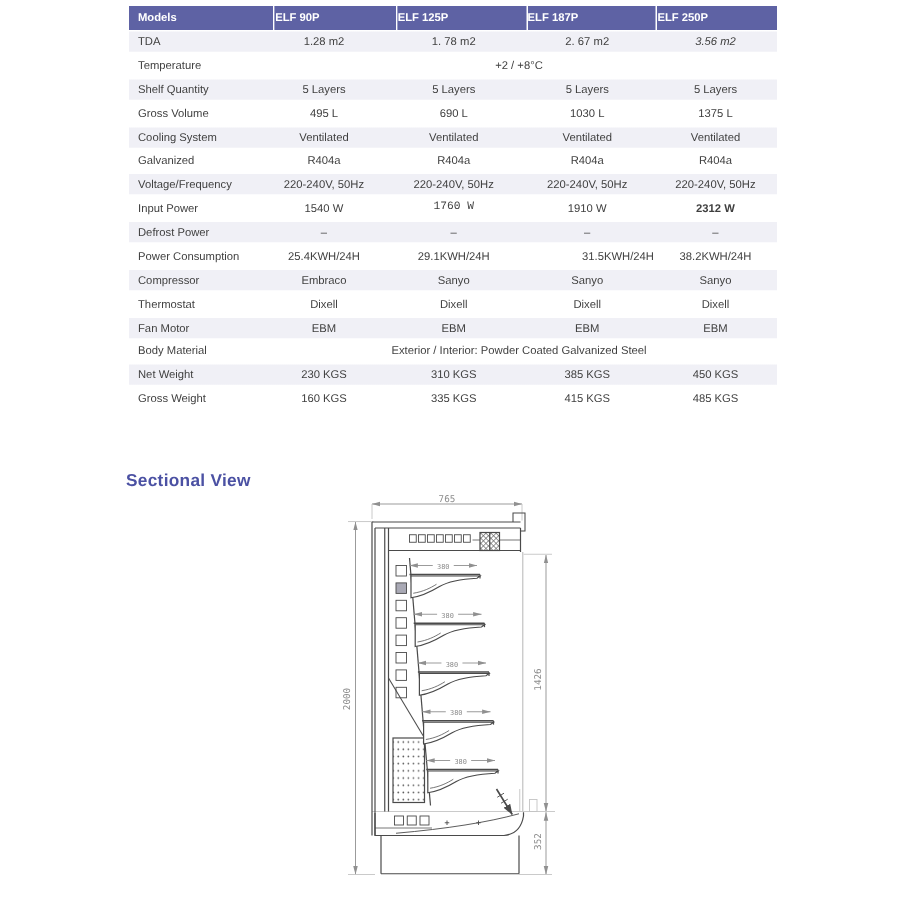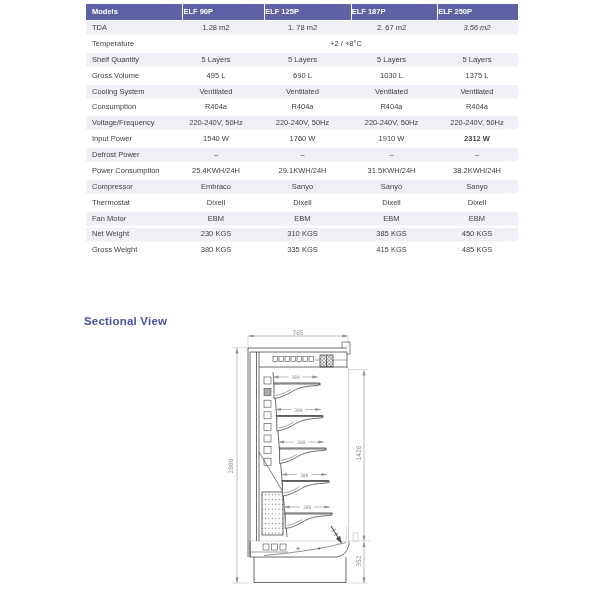--- a/index.html
+++ b/index.html
@@ -57,52 +57,52 @@
         <div class="vcell" style="width: 82px;">1375 L</div>
       </div>
       <div class="trow alt">
         <div class="lcell" style="width: 88px;">Cooling System</div>
         <div class="vcell" style="width: 84px;">Ventilated</div>
         <div class="vcell" style="width: 89px;">Ventilated</div>
         <div class="vcell" style="width: 89px;">Ventilated</div>
         <div class="vcell" style="width: 82px;">Ventilated</div>
       </div>
       <div class="trow">
-        <div class="lcell" style="width: 88px;">Consumption</div>
+        <div class="lcell" style="width: 88px;">Galvanized</div>
         <div class="vcell" style="width: 84px;">R404a</div>
         <div class="vcell" style="width: 89px;">R404a</div>
         <div class="vcell" style="width: 89px;">R404a</div>
         <div class="vcell" style="width: 82px;">R404a</div>
       </div>
       <div class="trow alt">
         <div class="lcell" style="width: 88px;">Voltage/Frequency</div>
         <div class="vcell" style="width: 84px;">220-240V, 50Hz</div>
         <div class="vcell" style="width: 89px;">220-240V, 50Hz</div>
         <div class="vcell" style="width: 89px;">220-240V, 50Hz</div>
         <div class="vcell" style="width: 82px;">220-240V, 50Hz</div>
       </div>
       <div class="trow">
         <div class="lcell" style="width: 88px;">Input Power</div>
         <div class="vcell" style="width: 84px;">1540 W</div>
-        <div class="vcell" style="width: 89px;">1760 W</div>
+        <div class="vcell" style="width: 89px; font-family: Liberation Mono, monospace;">1760 W</div>
         <div class="vcell" style="width: 89px;">1910 W</div>
         <div class="vcell" style="width: 82px; font-weight: bold;">2312 W</div>
       </div>
       <div class="trow alt">
         <div class="lcell" style="width: 88px;">Defrost Power</div>
         <div class="vcell" style="width: 84px;">–</div>
         <div class="vcell" style="width: 89px;">–</div>
         <div class="vcell" style="width: 89px;">–</div>
         <div class="vcell" style="width: 82px;">–</div>
       </div>
       <div class="trow">
         <div class="lcell" style="width: 88px;">Power Consumption</div>
         <div class="vcell" style="width: 84px;">25.4KWH/24H</div>
         <div class="vcell" style="width: 89px;">29.1KWH/24H</div>
-        <div class="vcell" style="width: 89px;">31.5KWH/24H</div>
+        <div class="vcell" style="width: 89px; text-align: right;">31.5KWH/24H</div>
         <div class="vcell" style="width: 82px;">38.2KWH/24H</div>
       </div>
       <div class="trow alt">
         <div class="lcell" style="width: 88px;">Compressor</div>
         <div class="vcell" style="width: 84px;">Embraco</div>
         <div class="vcell" style="width: 89px;">Sanyo</div>
         <div class="vcell" style="width: 89px;">Sanyo</div>
         <div class="vcell" style="width: 82px;">Sanyo</div>
       </div>
       <div class="trow">
@@ -112,30 +112,34 @@
         <div class="vcell" style="width: 89px;">Dixell</div>
         <div class="vcell" style="width: 82px;">Dixell</div>
       </div>
       <div class="trow alt">
         <div class="lcell" style="width: 88px;">Fan Motor</div>
         <div class="vcell" style="width: 84px;">EBM</div>
         <div class="vcell" style="width: 89px;">EBM</div>
         <div class="vcell" style="width: 89px;">EBM</div>
         <div class="vcell" style="width: 82px;">EBM</div>
       </div>
+      <div class="trow">
+        <div class="lcell" style="width: 88px;">Body Material</div>
+        <div class="scell" style="width: 344px;">Exterior / Interior: Powder Coated Galvanized Steel</div>
+      </div>
       <div class="trow alt">
         <div class="lcell" style="width: 88px;">Net Weight</div>
         <div class="vcell" style="width: 84px;">230 KGS</div>
         <div class="vcell" style="width: 89px;">310 KGS</div>
         <div class="vcell" style="width: 89px;">385 KGS</div>
         <div class="vcell" style="width: 82px;">450 KGS</div>
       </div>
       <div class="trow">
         <div class="lcell" style="width: 88px;">Gross Weight</div>
-        <div class="vcell" style="width: 84px;">380 KGS</div>
+        <div class="vcell" style="width: 84px;">160 KGS</div>
         <div class="vcell" style="width: 89px;">335 KGS</div>
         <div class="vcell" style="width: 89px;">415 KGS</div>
         <div class="vcell" style="width: 82px;">485 KGS</div>
       </div>
     </div>
 </div>
 
 <div class="section-title">Sectional View</div>
 
 <svg id="diagram" width="220" height="262" viewBox="0 0 220 262">

